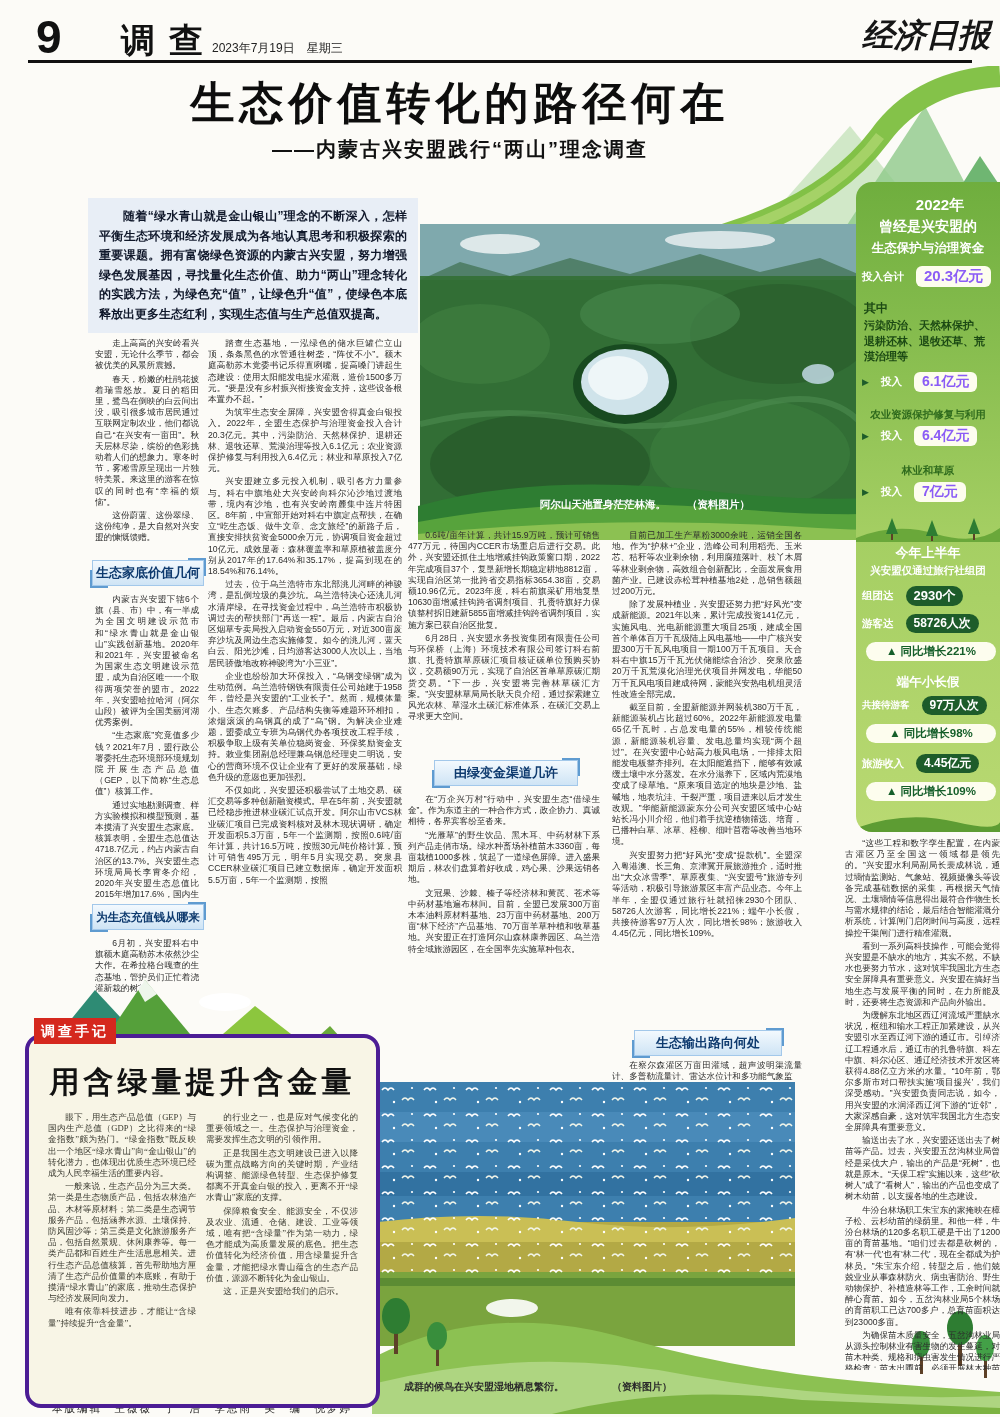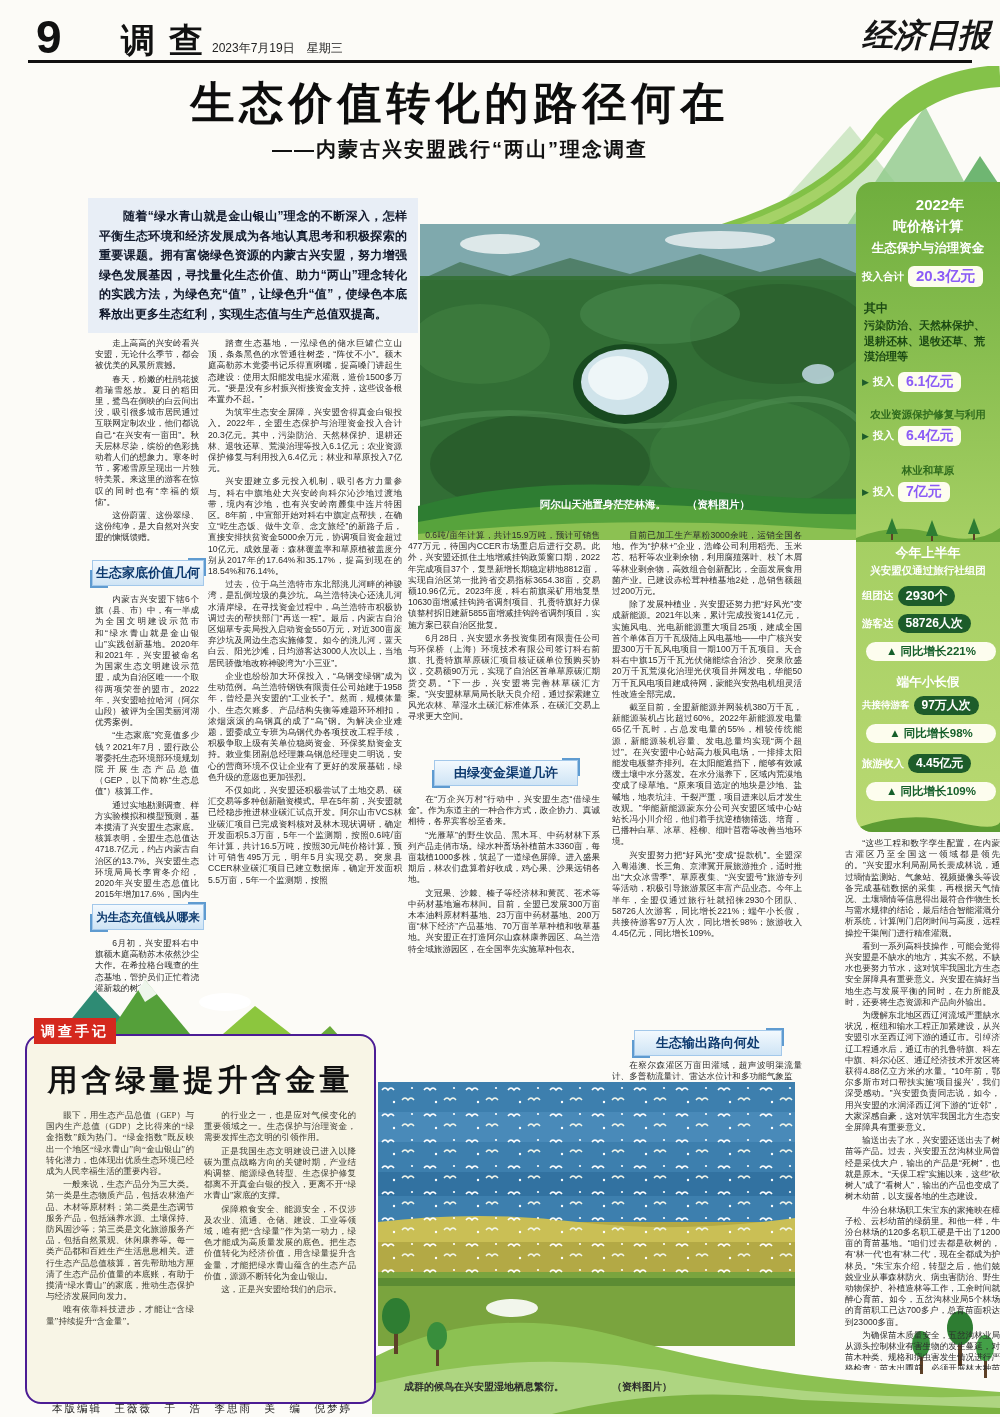--- a/index.html
+++ b/index.html
@@ -29,29 +29,29 @@
        font-weight:900;text-align:center;font-size:13px;line-height:24px;height:24px;}
   .sec:before{content:"";position:absolute;right:-3px;top:-3px;width:16px;height:16px;
               border-top:2px solid #5f9bd0;border-right:2px solid #5f9bd0;}
   .sec:after{content:"";position:absolute;left:-3px;bottom:-3px;width:16px;height:16px;
              border-bottom:2px solid #5f9bd0;border-left:2px solid #5f9bd0;}
   
   .info{background:linear-gradient(180deg,#6fae3e 0%,#8cc052 30%,#a5cf63 55%,#b9d972 100%);
         border-radius:16px 0 0 16px;overflow:hidden;}
   .iw{color:#fff;font-weight:900;text-align:center;width:100%;}
   .ig{color:#1c4a14;font-weight:900;}
-  .irow{display:flex;align-items:center;gap:4px;justify-content:flex-start;padding-left:6px;width:138px;}
+  .irow{display:flex;align-items:center;gap:12px;justify-content:flex-start;padding-left:6px;width:138px;}
   .pill-w{background:#fdfdee;color:#8b5cf6;font-weight:900;border-radius:6px;padding:1px 8px;font-size:14px;white-space:nowrap;}
   .pill-d{background:#1d5c2a;color:#fff;font-weight:900;border-radius:10px;padding:1px 8px;font-size:12px;white-space:nowrap;}
   .pill-line{background:#fdfdee;color:#155f2a;font-weight:900;border-radius:10px;padding:2px 6px;font-size:11.5px;
              text-align:center;width:118px;margin-left:10px;}
   .ilabel{color:#fff;font-size:10.5px;font-weight:bold;white-space:nowrap;}
   .arrow{color:#1d5c2a;font-size:9px;}
   
-  .nbox{background:#f8f5e6;border:2px solid #4c1d95;border-radius:16px;}
+  .nbox{background:#f8f5e6;border:4px solid #4c1d95;border-radius:16px;}
   .nlabel{background:#d5281e;color:#fff;font-weight:900;font-size:14px;text-align:center;line-height:26px;letter-spacing:3px;}
   .ntitle{font-size:30px;font-weight:900;color:#111;text-align:center;letter-spacing:4px;}
   .cap{font-size:10px;font-weight:bold;color:#2a2a2a;}
   .capw{font-size:10.5px;font-weight:bold;color:#ffffff;}
   .editors{font-size:10.5px;color:#222;letter-spacing:2px;}
 </style>
 </head>
 <body>
 
 <div id="page">
@@ -104,21 +104,21 @@
     <path d="M0,40 Q120,6 300,26 Q460,44 582,14 L582,74 L0,74 Z" fill="#2e7d32"></path>
     <path d="M0,56 Q150,28 330,44 Q480,56 582,34 L582,74 L0,74 Z" fill="#57a33c"></path>
     <path d="M0,68 Q200,48 400,62 Q500,68 582,56 L582,74 L0,74 Z" fill="#8cc152"></path>
   </svg>
   <div class="abs capw" style="left:540px;top:498px;width:330px;">
     <span>阿尔山天池置身茫茫林海。</span>　　<span>（资料图片）</span>
   </div>
 
   <div class="abs info" style="left:856px;top:182px;width:144px;height:650px;">
     <div class="abs iw" style="top:14px;font-size:15px;padding-left:12px;">2022年</div>
-    <div class="abs iw" style="top:36px;font-size:14px;">吨价格计算</div>
+    <div class="abs iw" style="top:36px;font-size:14px;">曾经是兴安盟的</div>
     <div class="abs iw" style="top:58px;font-size:12.5px;">生态保护与治理资金</div>
     <div class="abs irow" style="top:84px;">
       <span class="ilabel">投入合计</span>
       <span class="pill-w" style="font-size:15px;">20.3亿元</span>
     </div>
     <div class="abs ig" style="top:118px;left:8px;font-size:12px;">其中</div>
     <div class="abs ig" style="top:136px;left:8px;width:128px;font-size:11px;line-height:15.5px;">污染防治、天然林保护、退耕还林、退牧还草、荒漠治理等</div>
     <div class="abs irow" style="top:190px;">
       <span class="arrow">▶</span>
       <span class="ilabel">投入</span>

